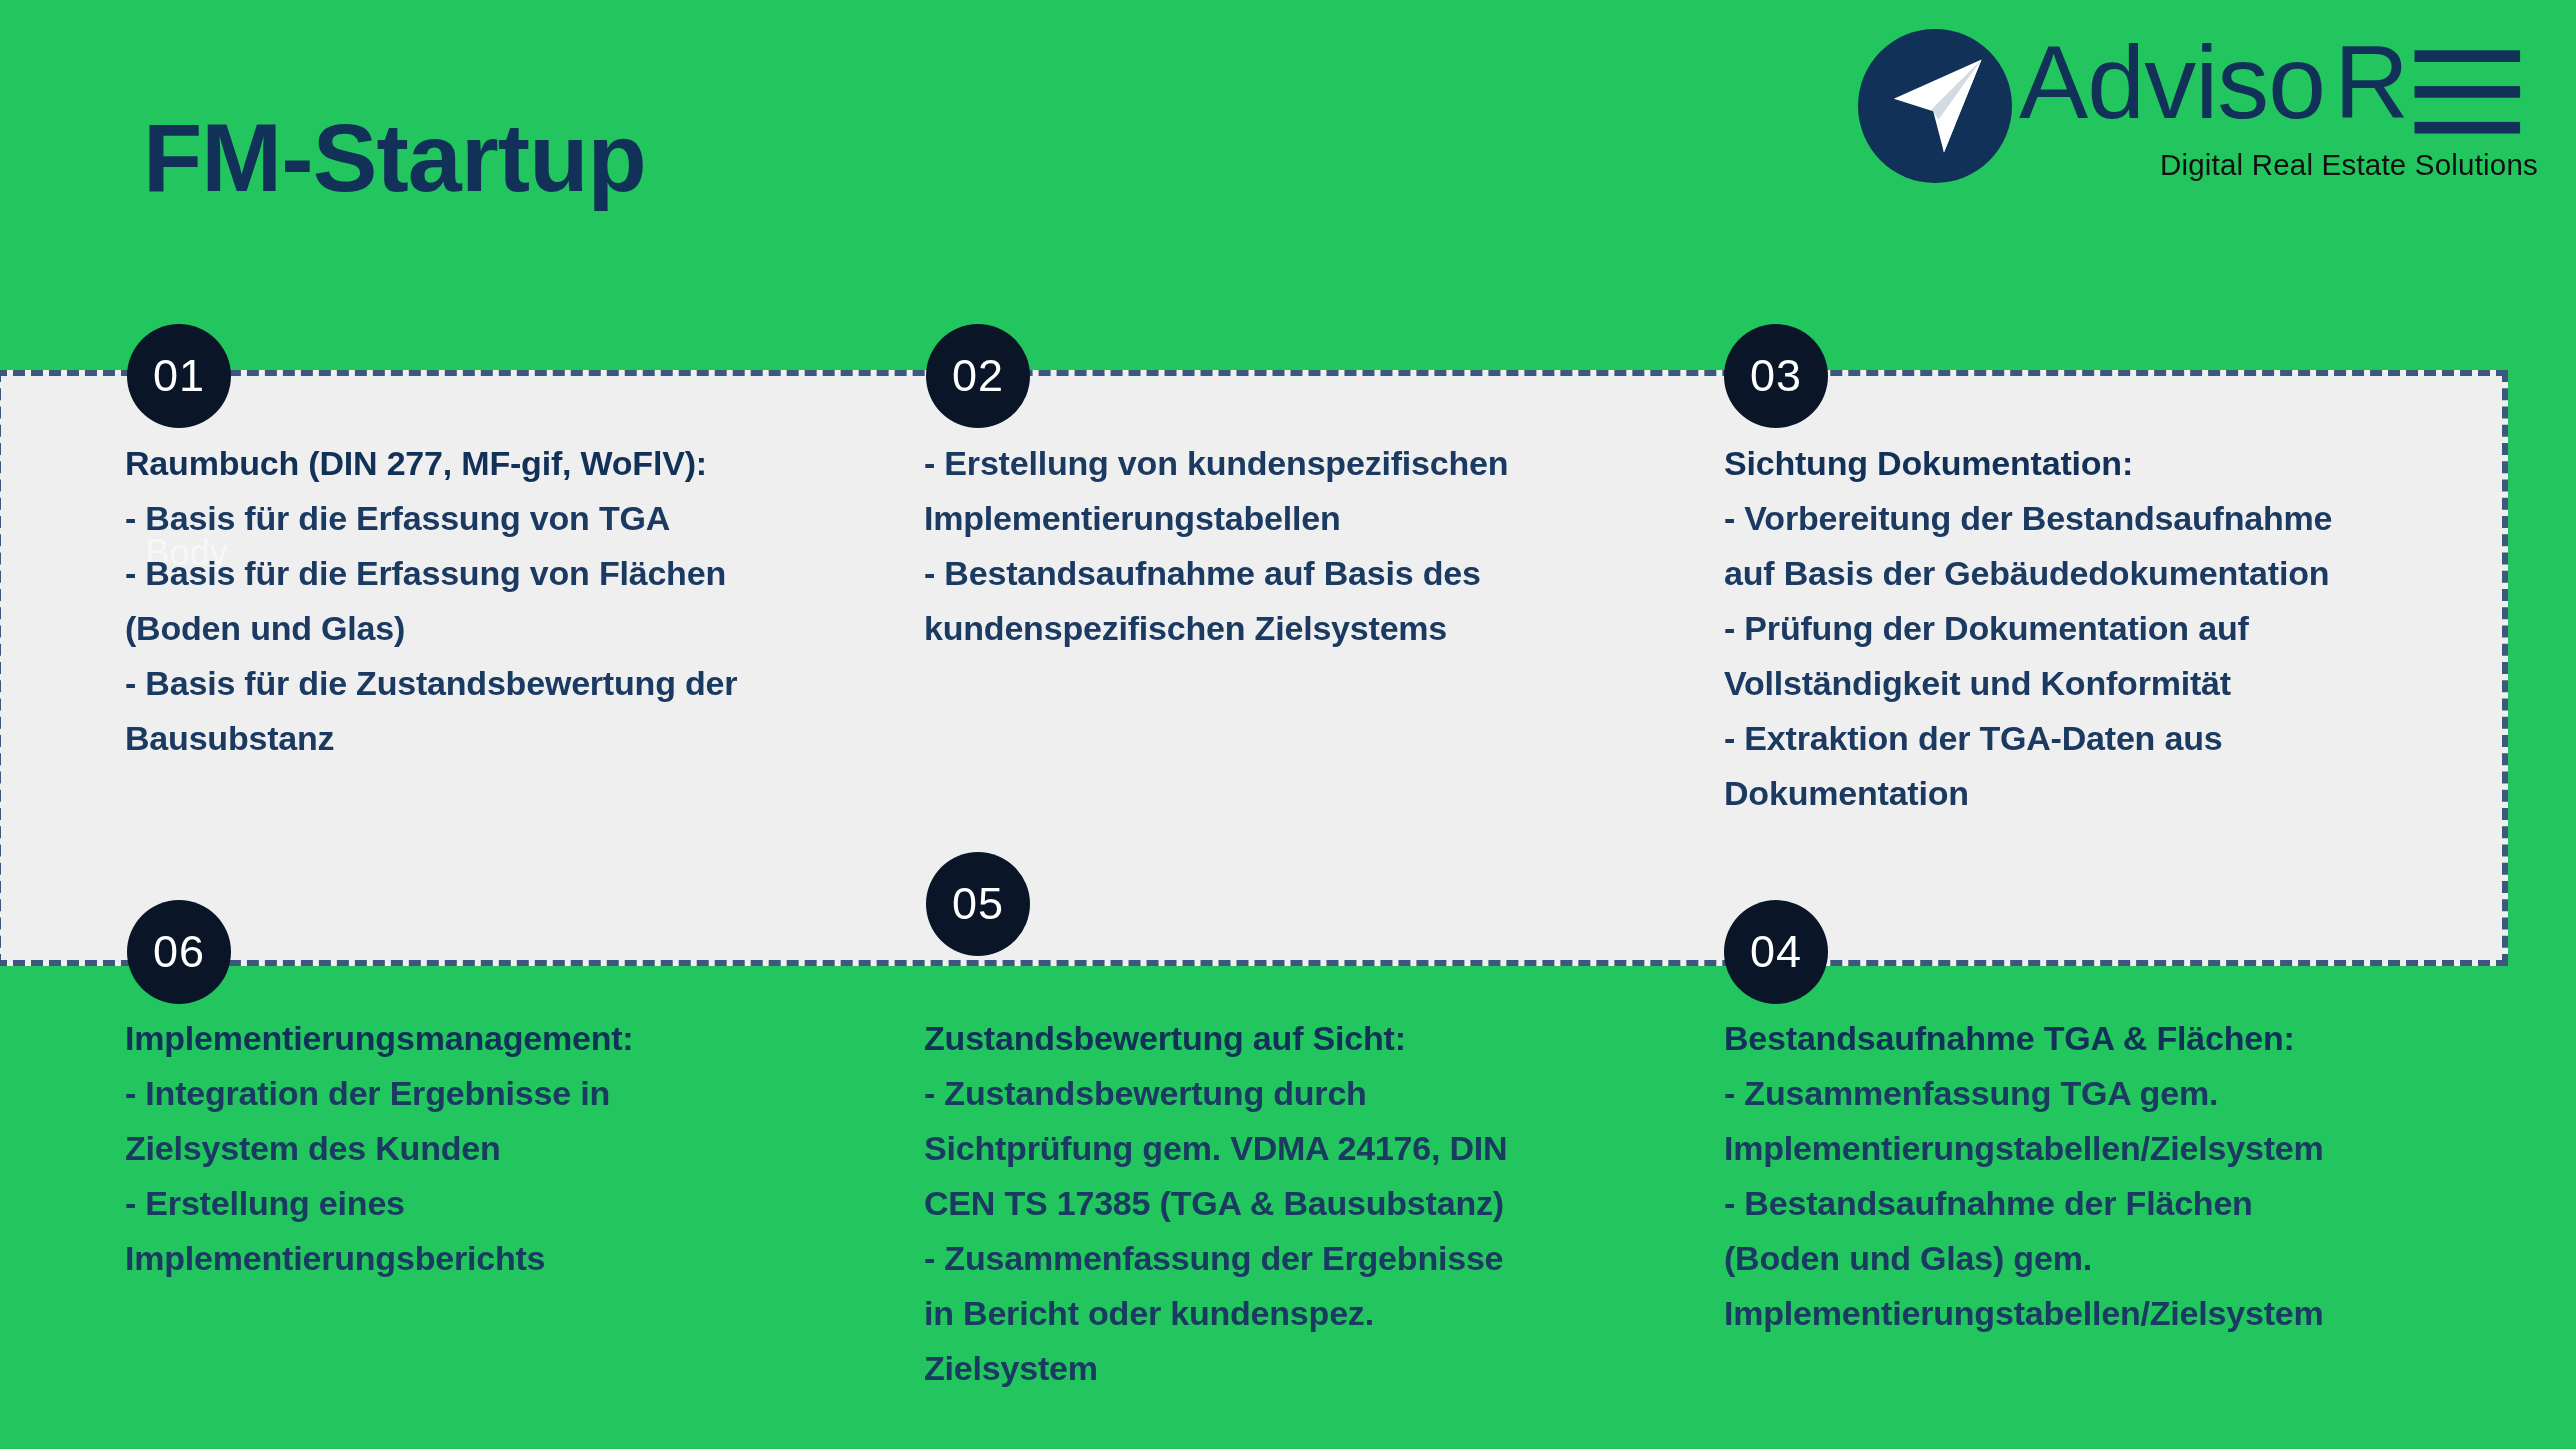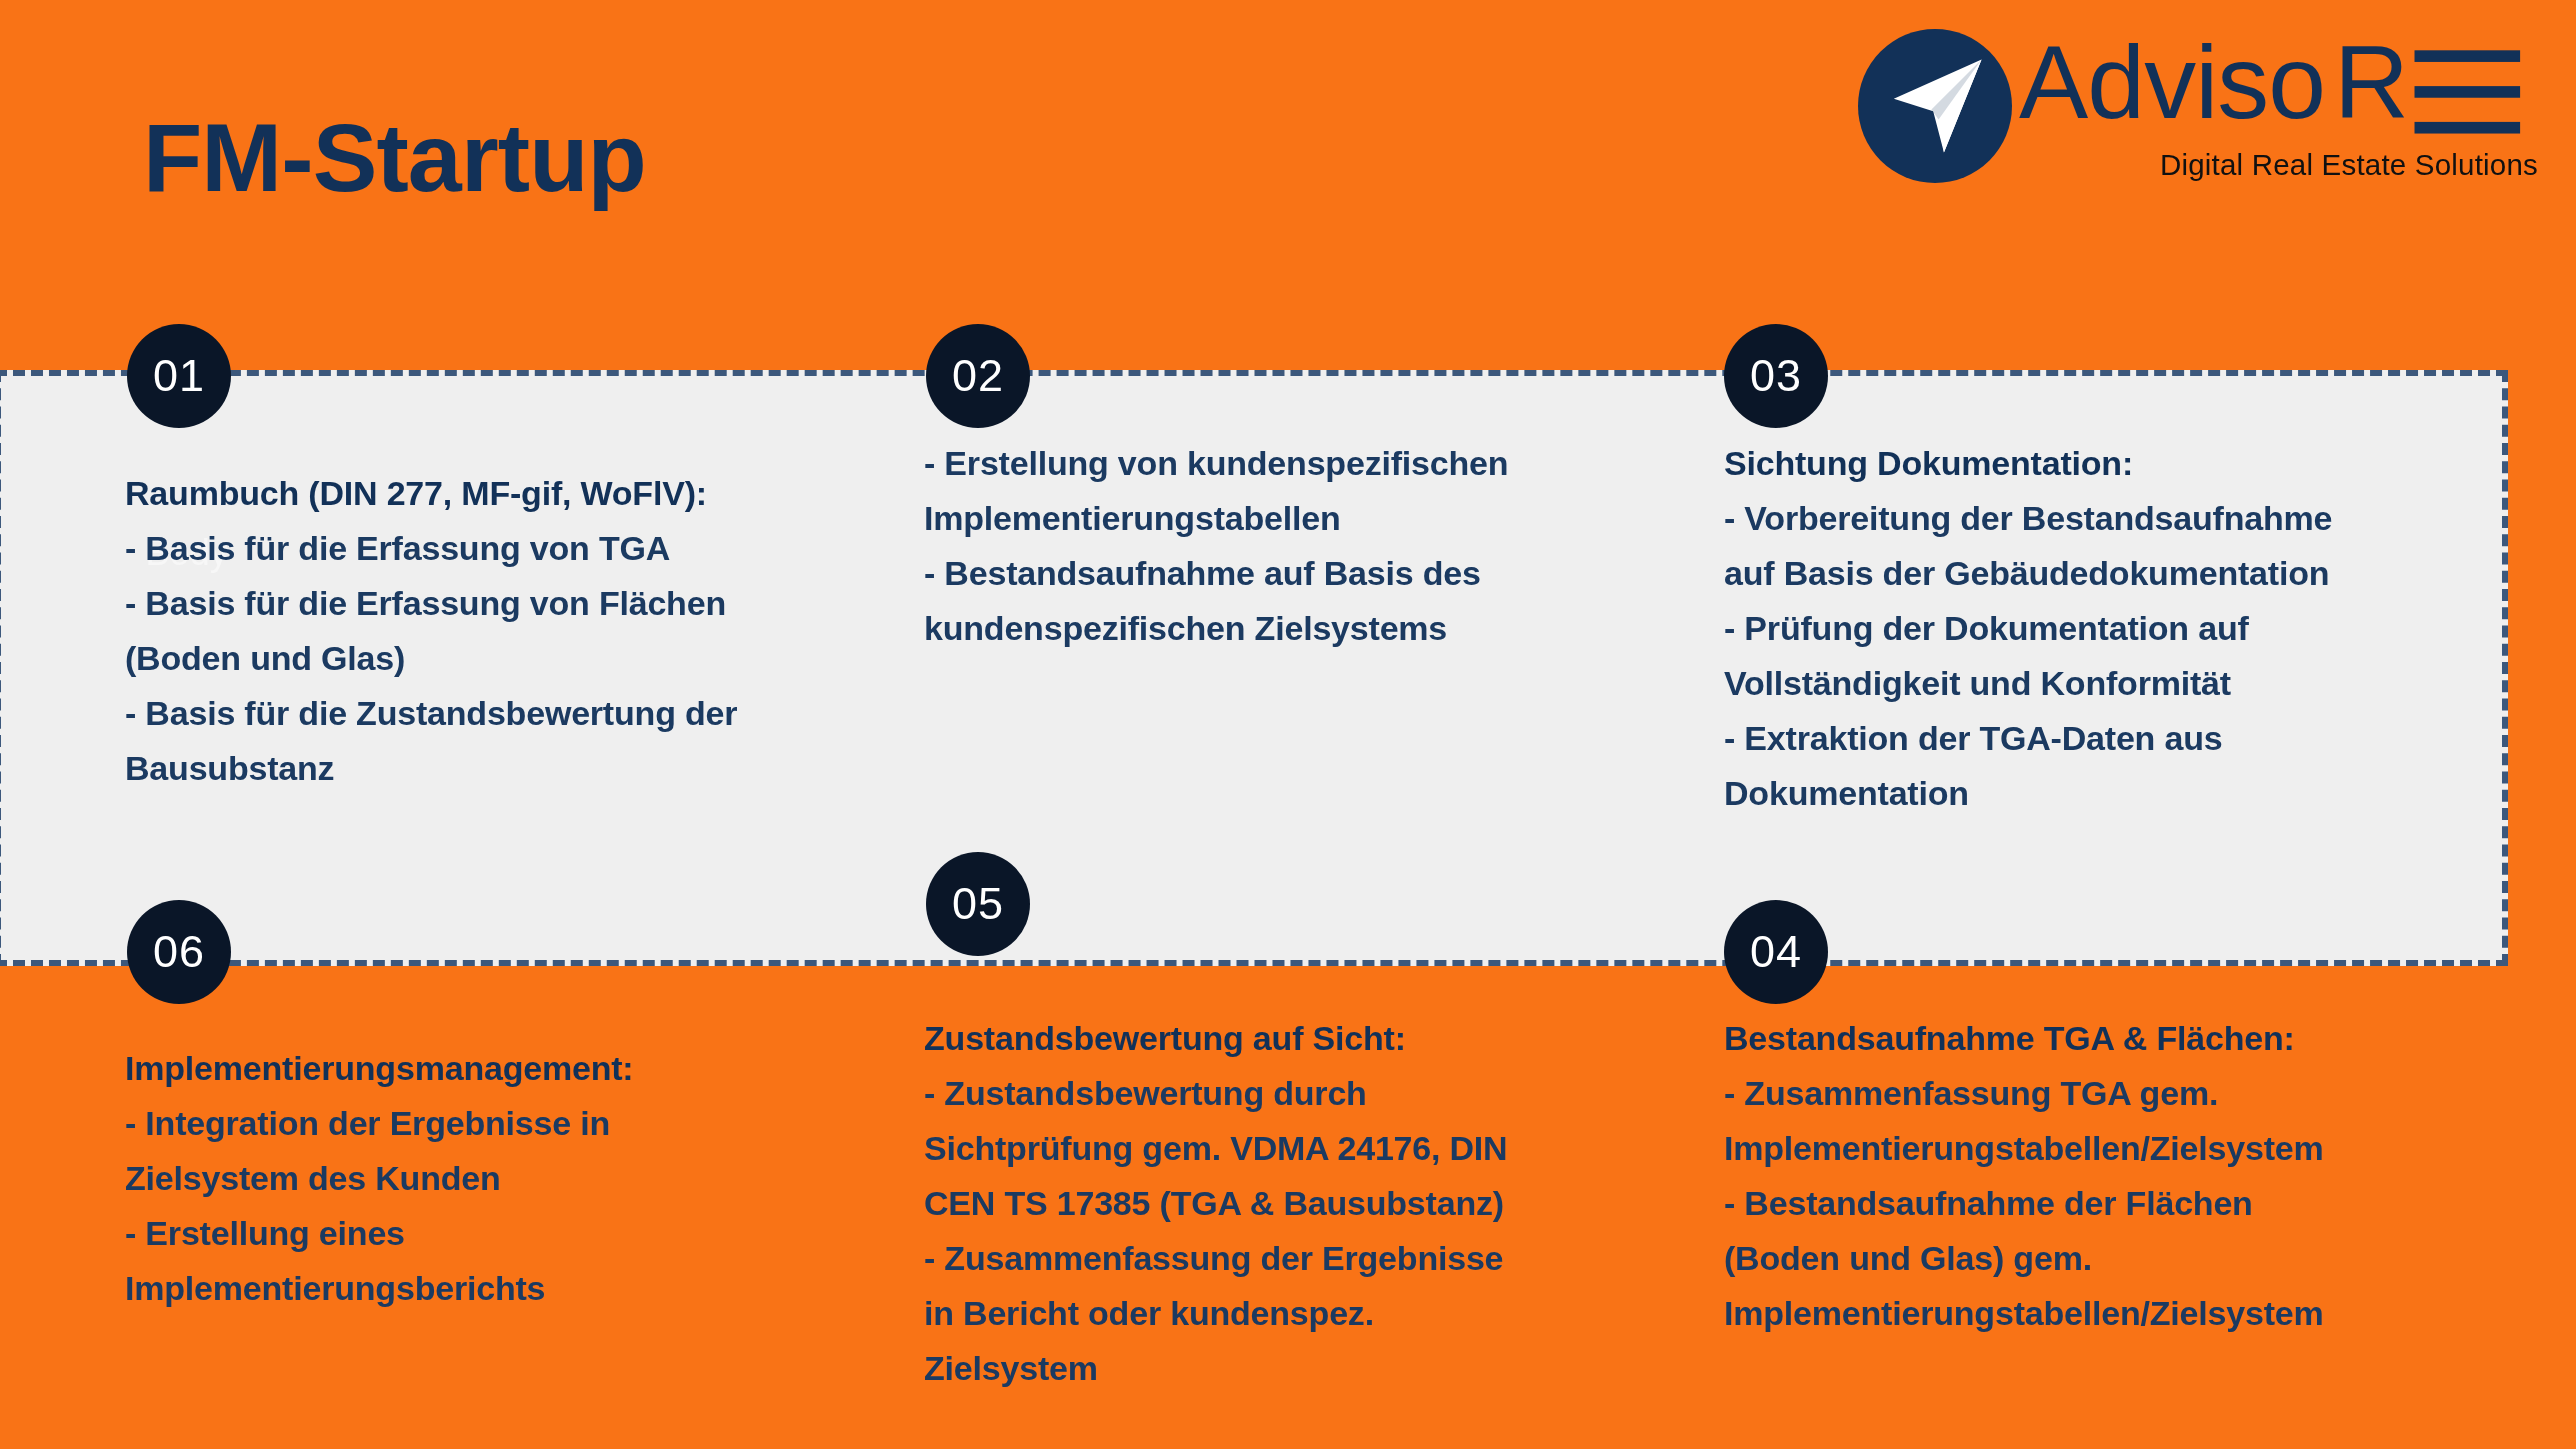--- a/index.html
+++ b/index.html
@@ -8,21 +8,21 @@
     width: 2576px;
     height: 1449px;
     background: #ffffff;
     font-family: "Liberation Sans", "DejaVu Sans", sans-serif;
     overflow: hidden;
   }
   #page {
     position: relative;
     width: 2576px;
     height: 1449px;
-    background: #f97316;
+    background: #22c55e;
   }
 
   
   #page-title {
     position: absolute;
     left: 143px;
     top: 109px;
     font-size: 97px;
     font-weight: bold;
     letter-spacing: -0.9px;
@@ -83,21 +83,21 @@
     color: #f7f7f7;
     line-height: 1;
     user-select: none;
   }
 
   
   .col {
     position: absolute;
     width: 787px;
   }
-  .col.c1 { left: 125px; margin-top: 30px; }
+  .col.c1 { left: 125px; }
   .col.c2 { left: 924px; }
   .col.c3 { left: 1724px; }
   .row-top { top: 436px; }
   .row-bottom { top: 1011px; }
 
   .col-heading {
     font-size: 34px;
     font-weight: bold;
     color: #123158;
     line-height: 1.62;

